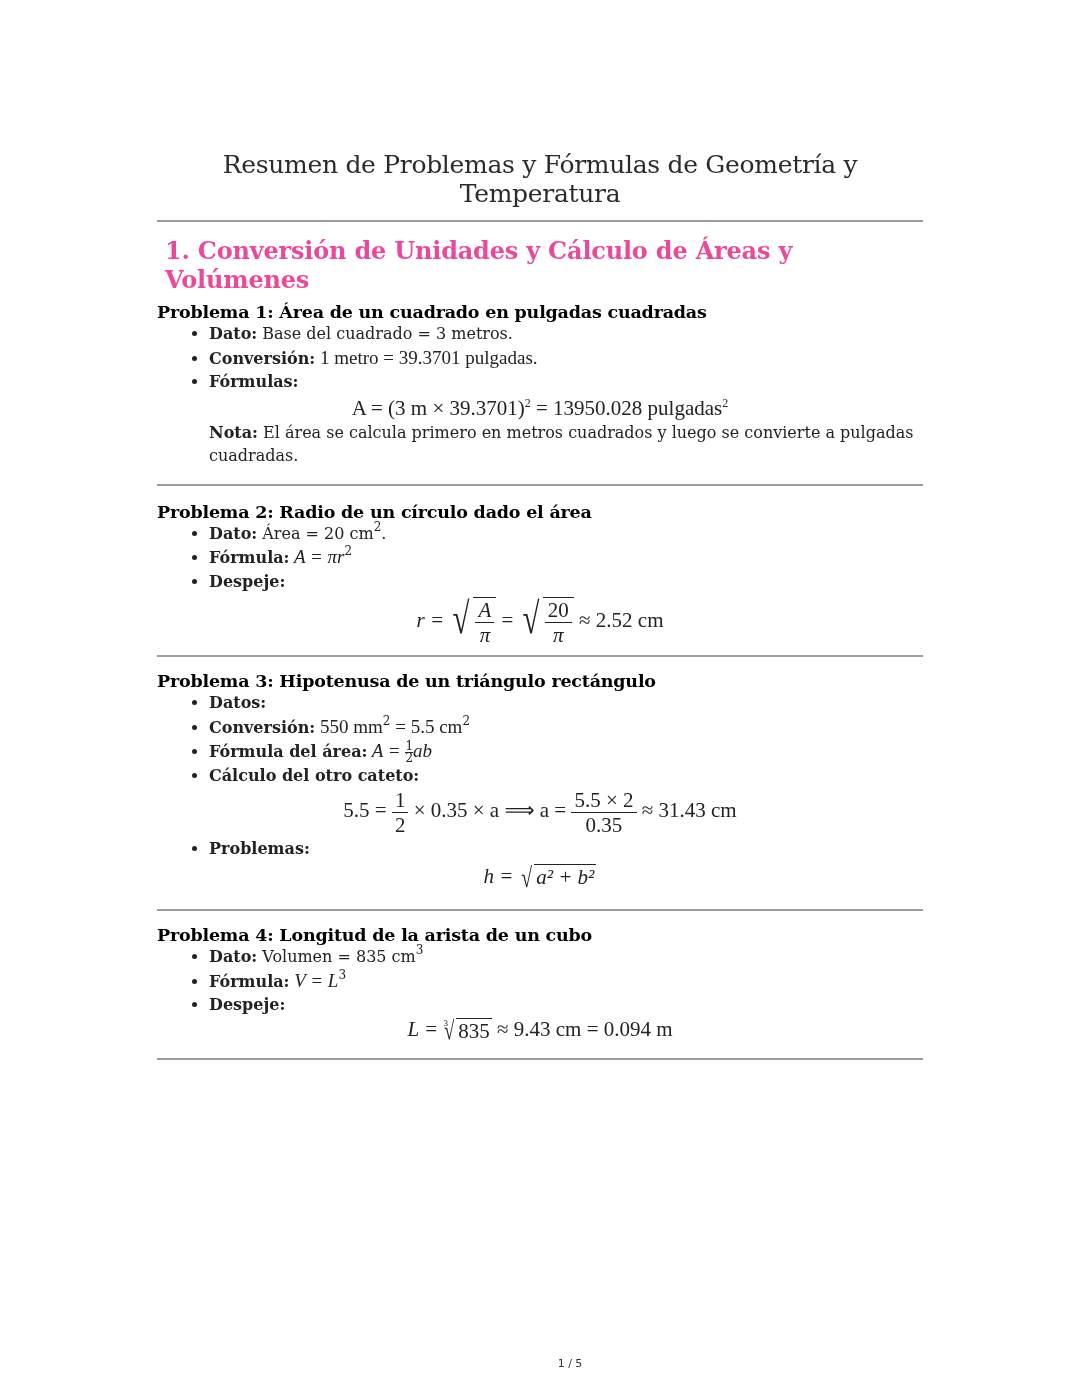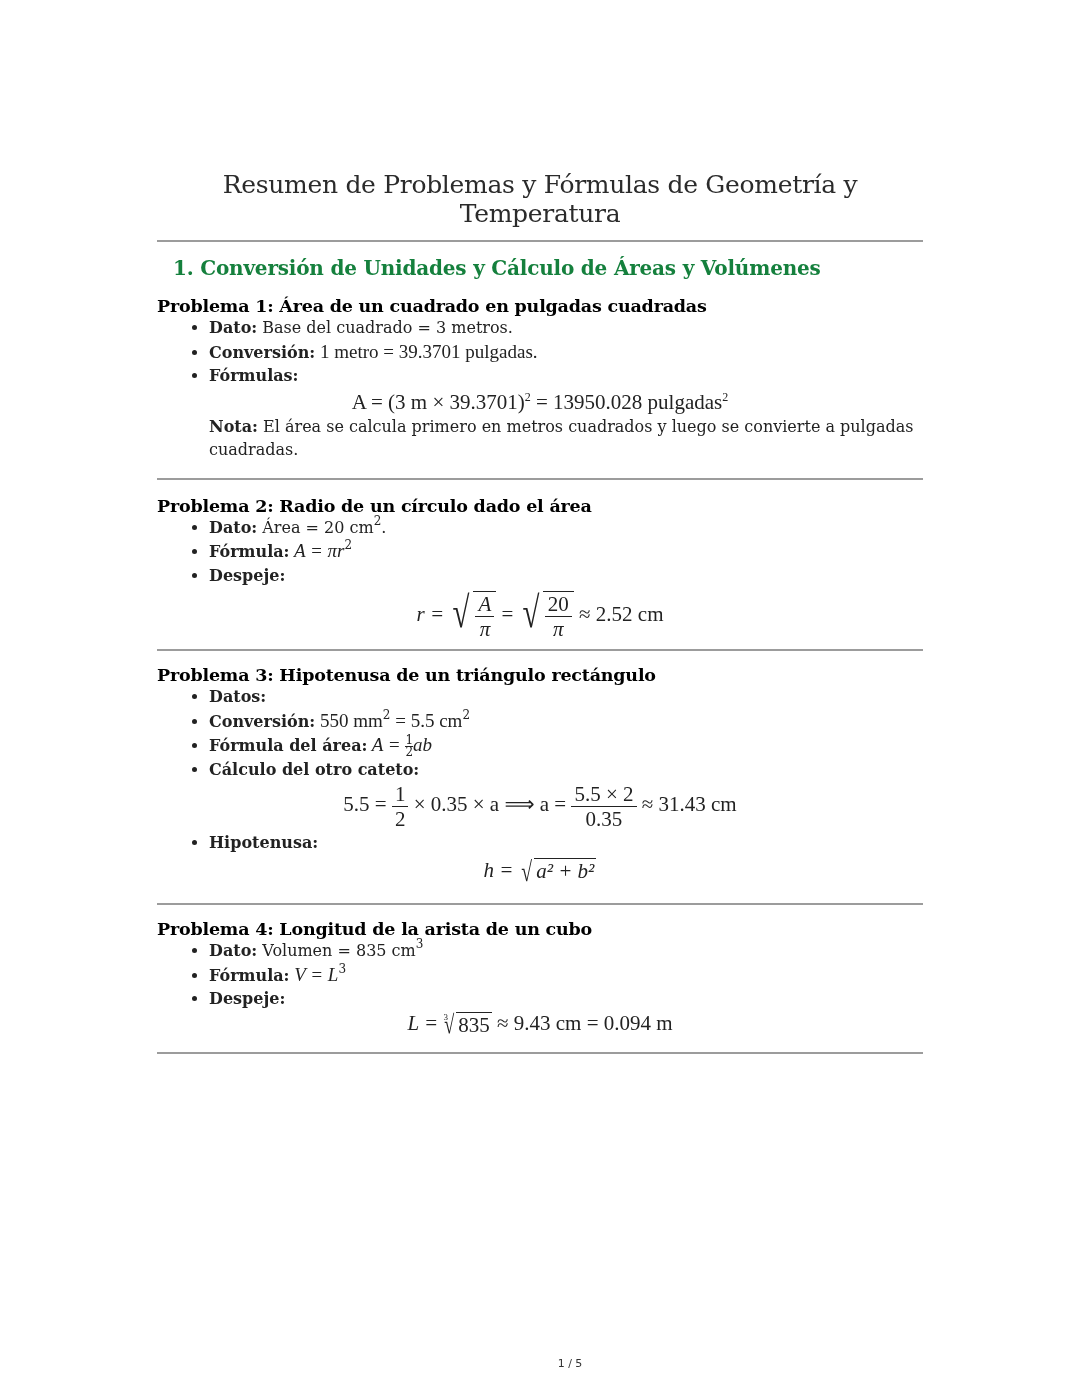--- a/index.html
+++ b/index.html
@@ -1,20 +1,20 @@
 <!DOCTYPE html>
 <html><head>
 <meta charset="utf-8">
 <style>
   html, body { margin:0; padding:0; background:#fff; }
   body { width:1080px; height:1397px; position:relative; color:#222; font-family:"DejaVu Serif", serif; overflow:hidden; }
-  .page { position:absolute; left:157px; top:170px; width:766px; }
+  .page { position:absolute; left:157px; top:150px; width:766px; }
   h1 { font-family:"DejaVu Serif", serif; font-size:25px; font-weight:normal; color:#2b2b2b; text-align:center; margin:0; letter-spacing:-0.3px; }
   hr { border:0; border-top:2px solid #9c9c9c; margin:0; }
-  h2 { font-size:20px; font-weight:bold; margin:16px; color:#15803d; letter-spacing:-0.2px; }
+  h2 { font-size:24px; font-weight:bold; margin:8px; color:#ec4899; letter-spacing:-0.2px; }
   h3 { font-size:17.5px; font-weight:bold; margin:0; color:#000000; letter-spacing:-0.2px; }
   ul { margin:0; padding-left:52px; list-style:disc; }
   ul ul { padding-left:50px; list-style:circle; }
   li { font-size:16px; line-height:23.5px; }
   b { font-weight:bold; }
   .m { font-family:"Liberation Serif", serif; font-size:19px; }
   .mi { font-family:"Liberation Serif", serif; font-style:italic; font-size:19px; }
   sup { font-size:12px; vertical-align:8px; line-height:0; }
   .disp { text-align:center; font-family:"Liberation Serif", serif; font-size:21px; }
   .note { padding-left:52px; font-size:16px; line-height:23px; }
@@ -85,21 +85,21 @@
       <li><b>Cálculo del otro cateto:</b></li>
     </ul>
     <div class="disp">
       <span>5.5 = </span>
       <span class="frac"><span class="num">1</span><span>2</span></span>
       <span> × 0.35 × a ⟹ a = </span>
       <span class="frac"><span class="num">5.5 × 2</span><span>0.35</span></span>
       <span> ≈ 31.43 cm</span>
     </div>
     <ul>
-      <li><b>Hipotenusa:</b></li>
+      <li><b>Problemas:</b></li>
     </ul>
     <div class="disp" style="margin-top:4px;">
       <span style="font-style:italic">h = </span><span class="sqrt">
           <span class="rad" style="font-size:28px;line-height:28px;">√</span>
           <span class="body" style="font-style:italic">a² + b²</span>
         </span>
     </div>
   </section>
   <hr style="margin-top:17px;">
 

